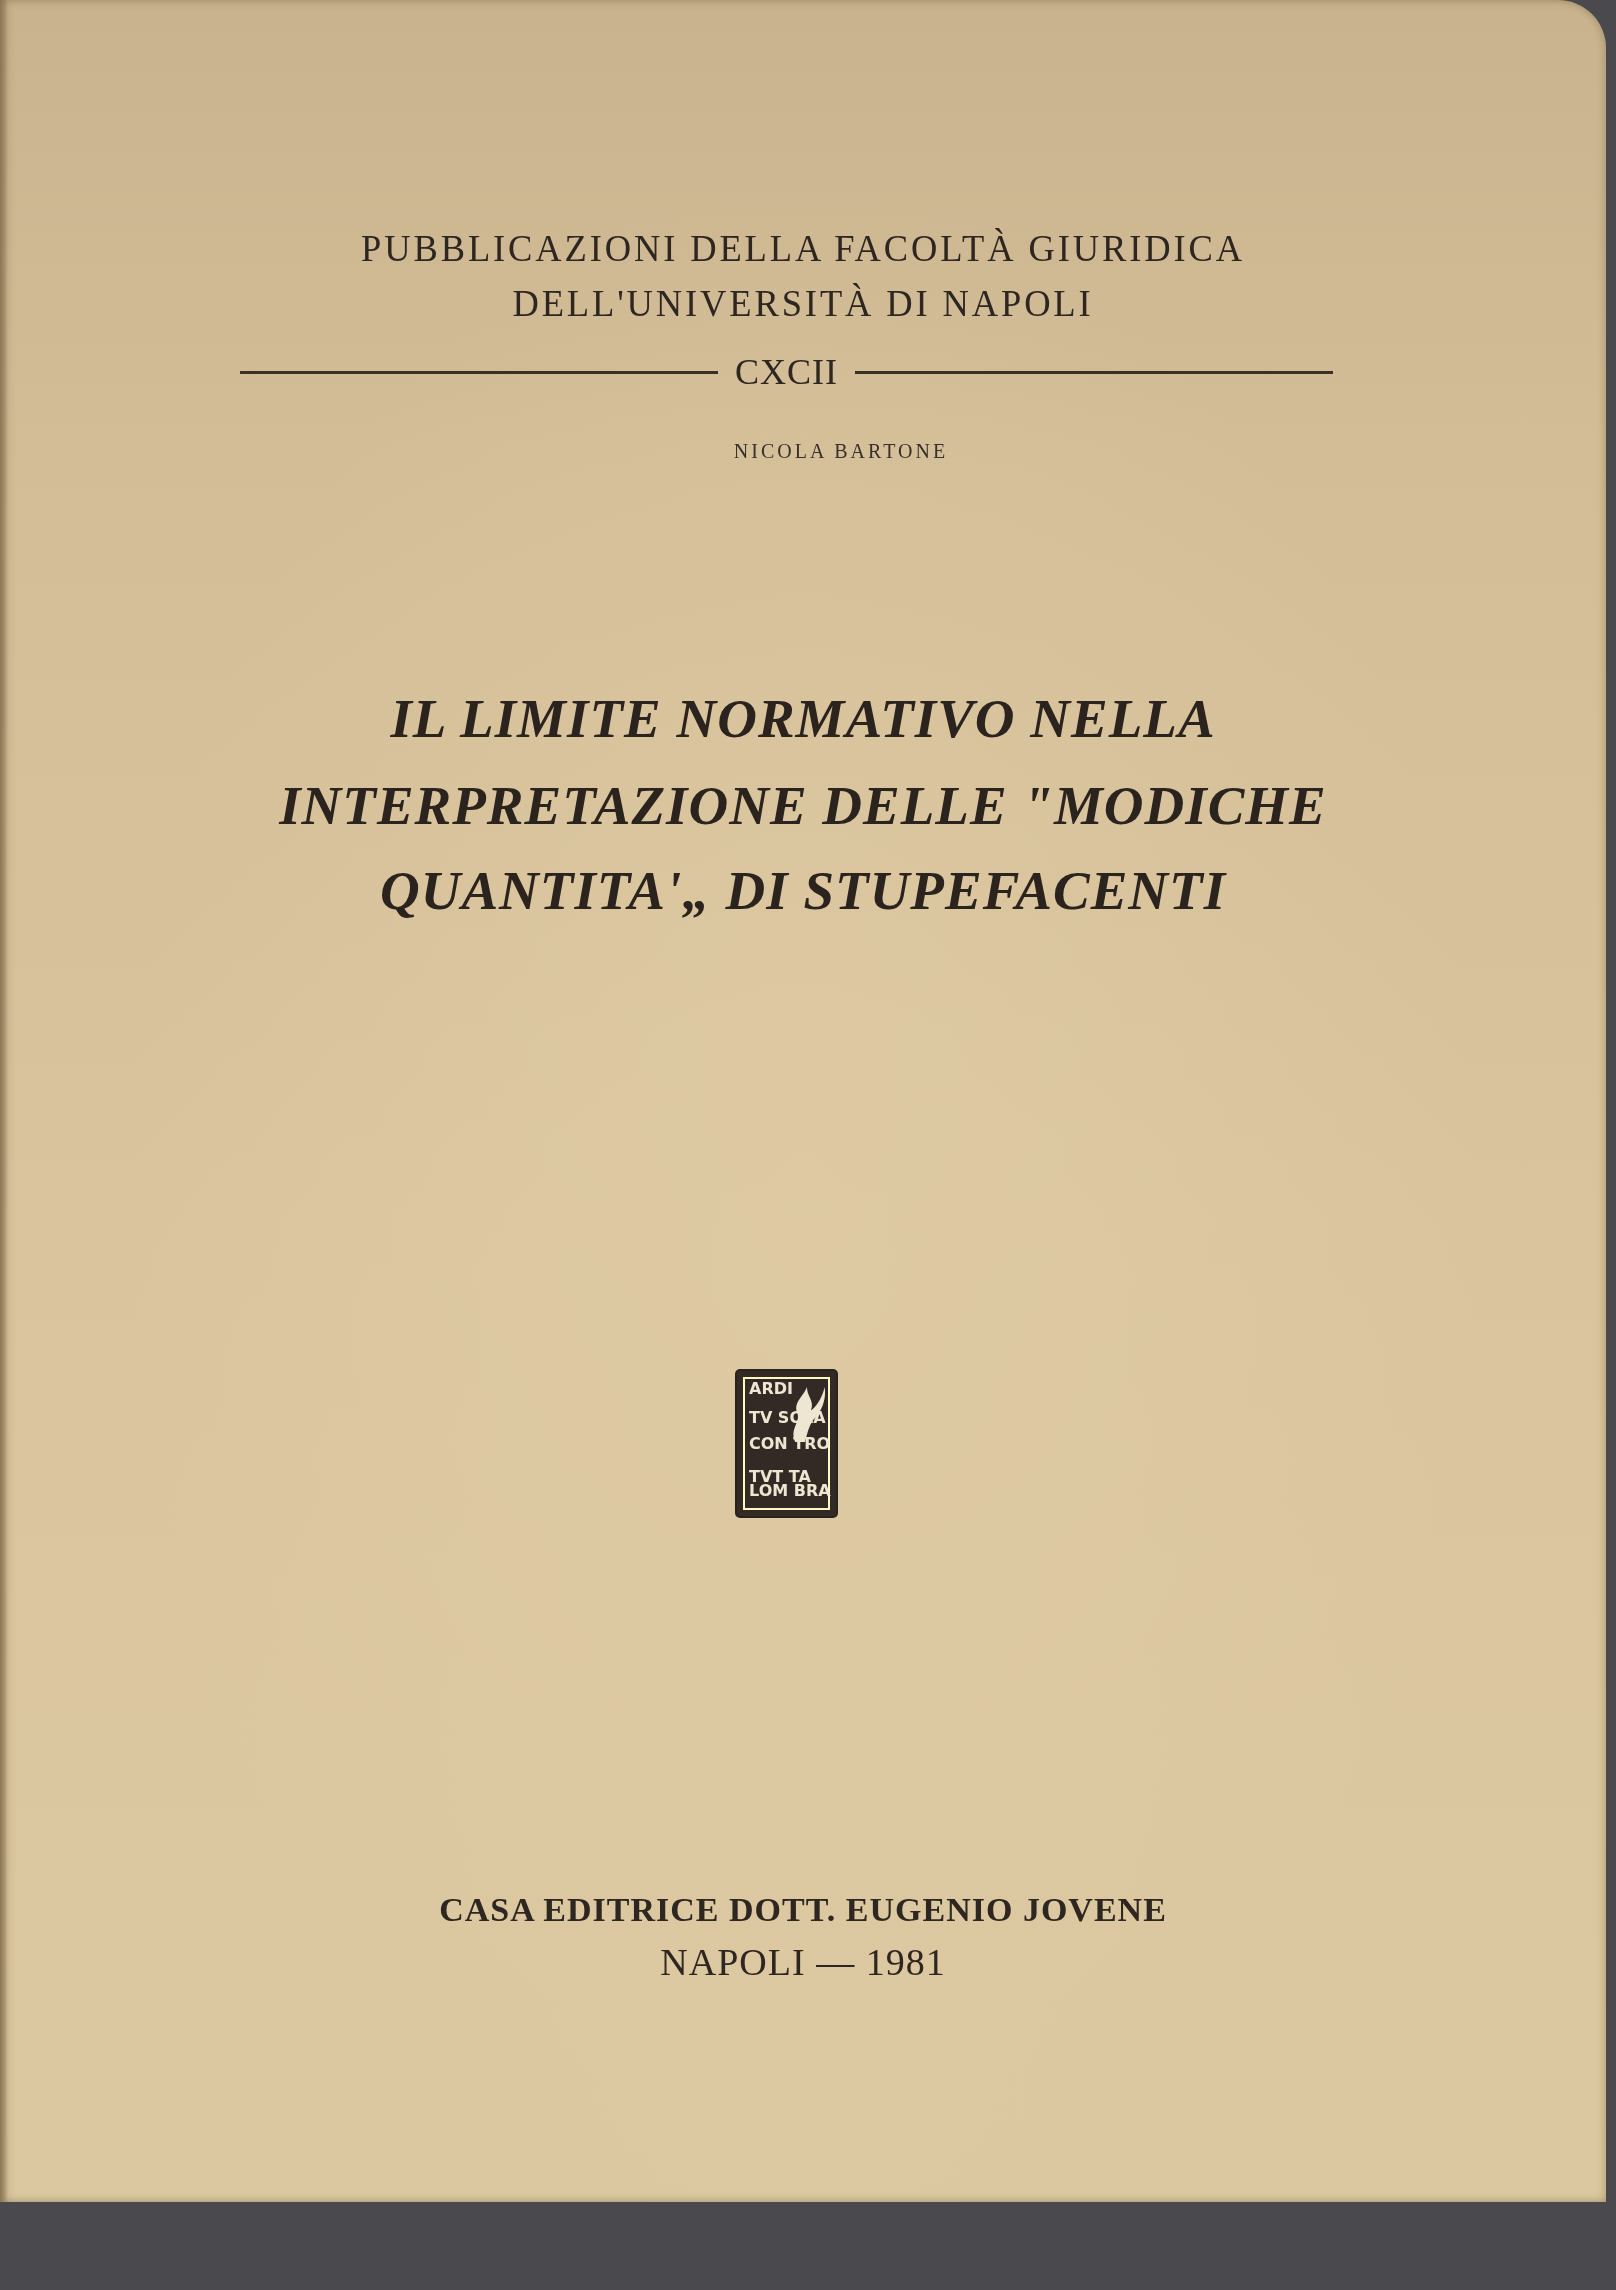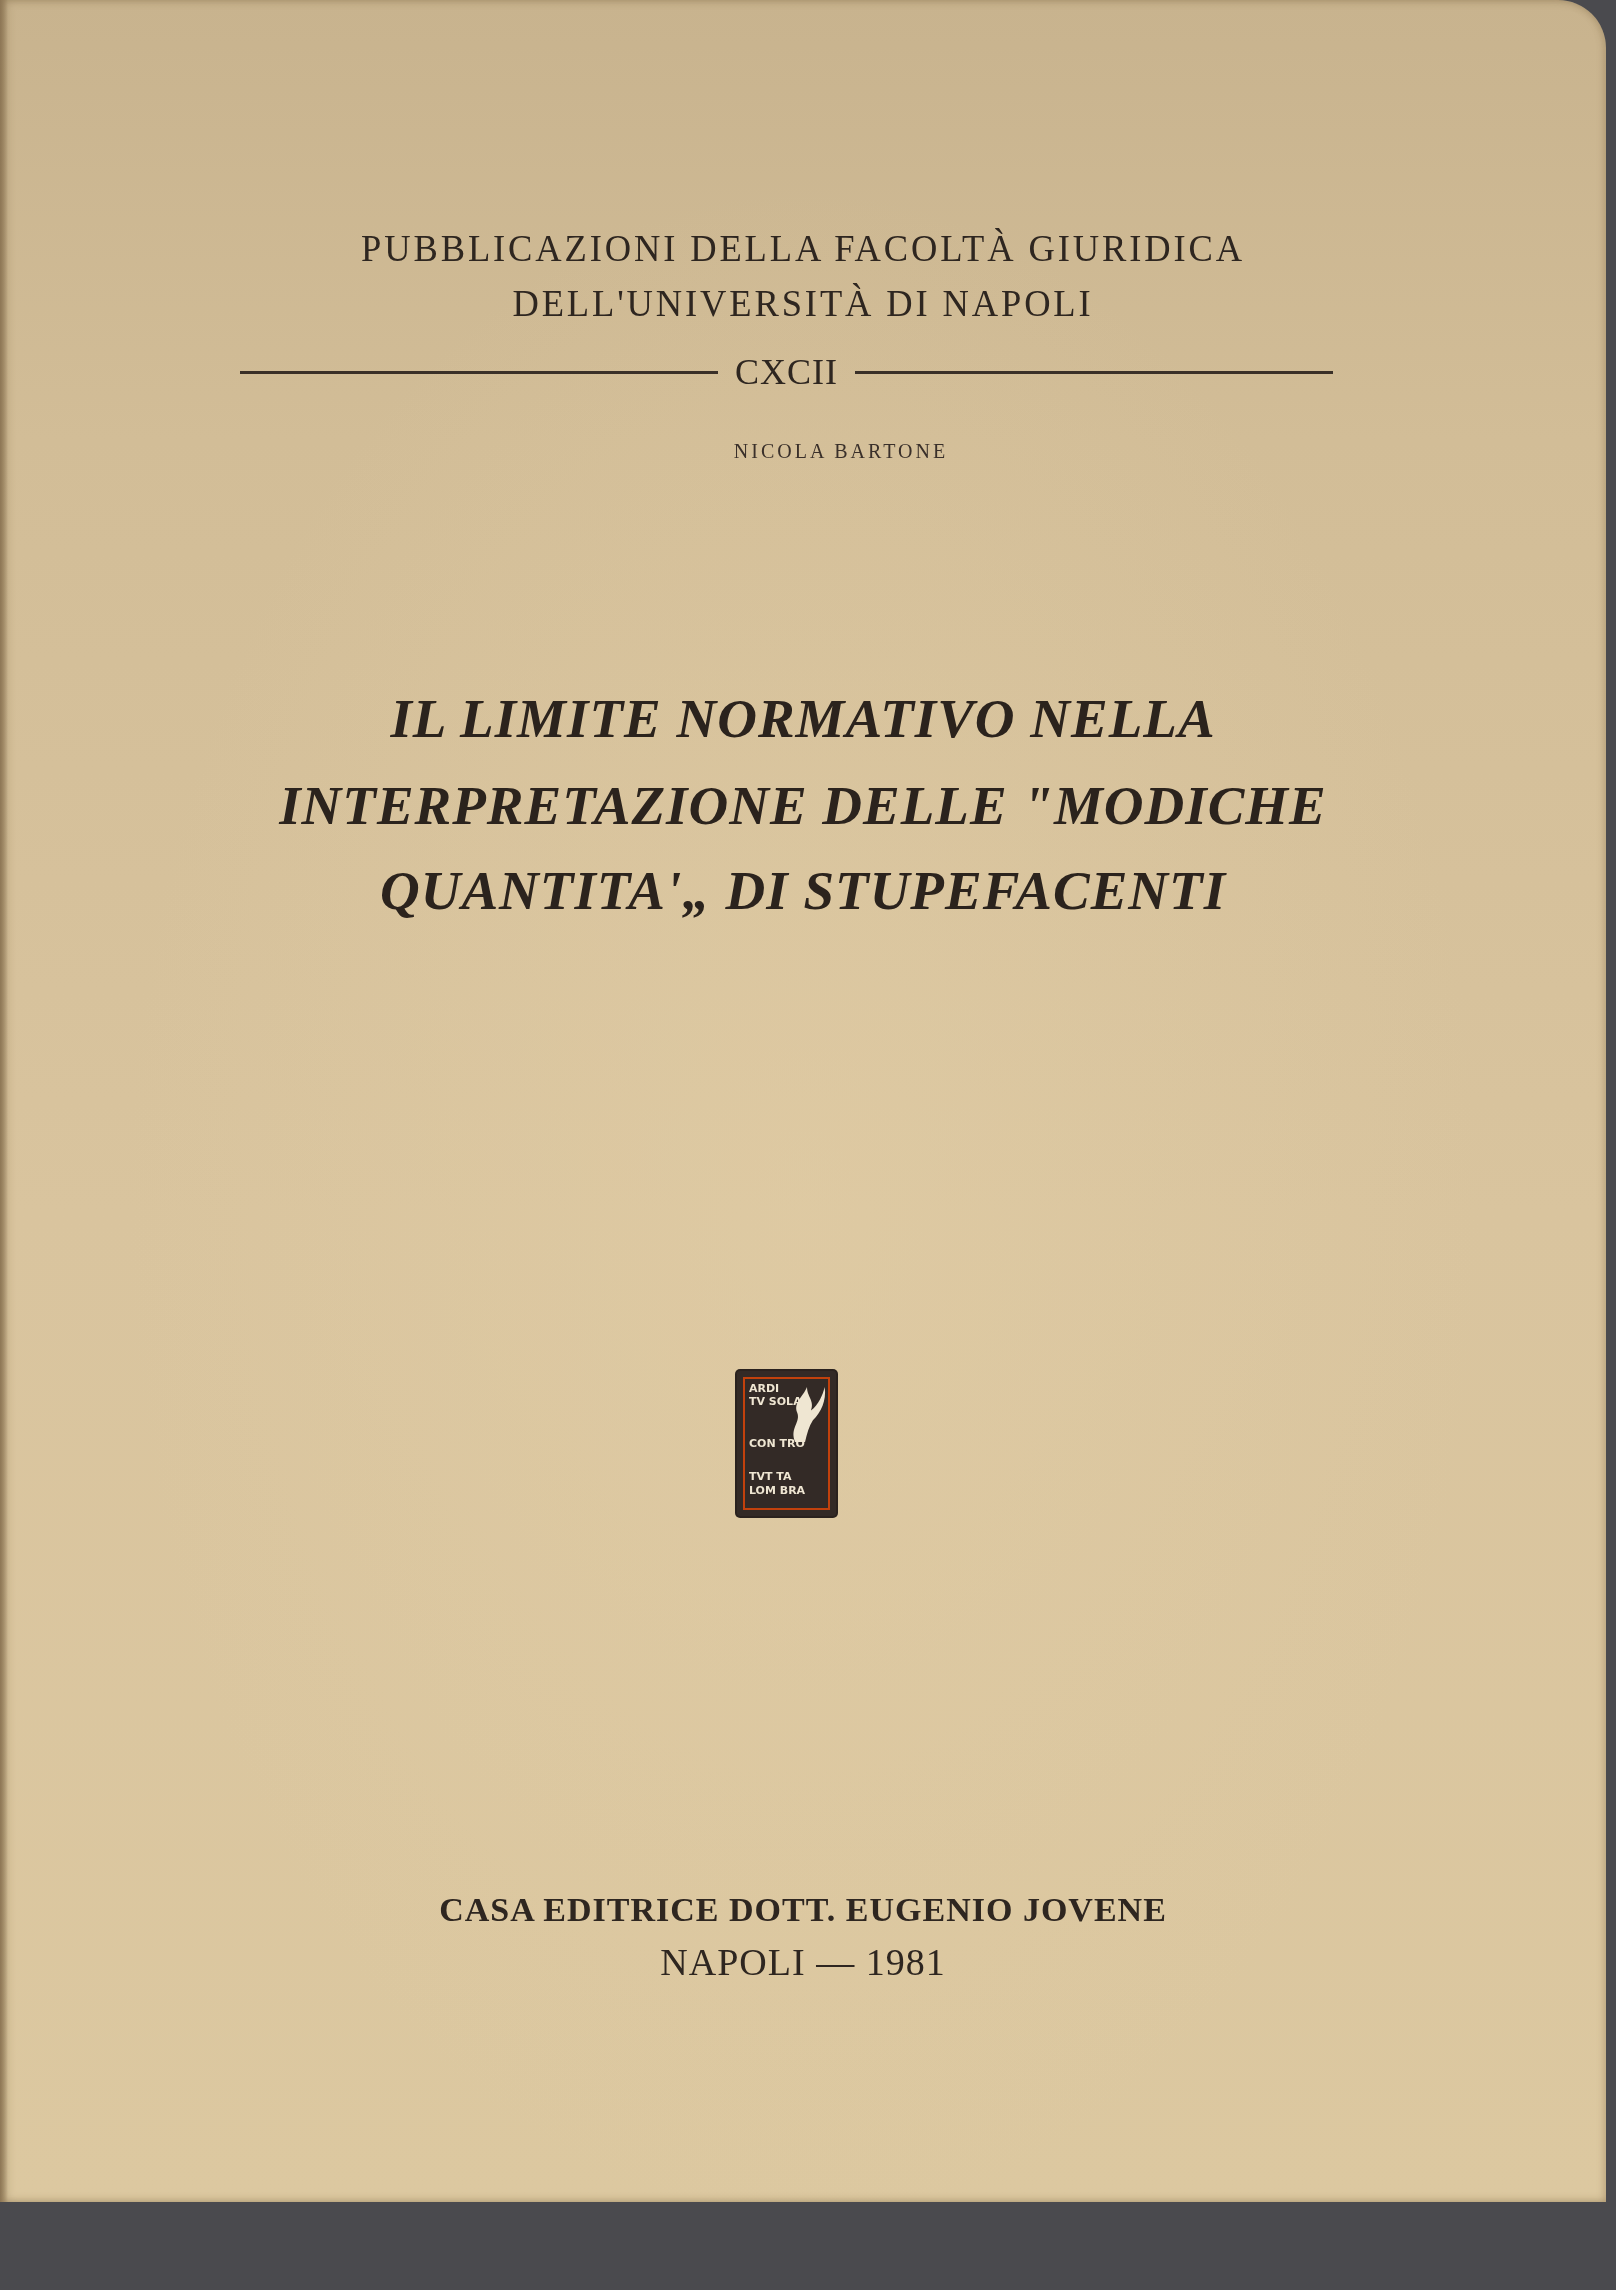--- a/index.html
+++ b/index.html
@@ -87,25 +87,25 @@
       top: 1371px;
       width: 99px;
       height: 145px;
       background: #332a26;
       border-radius: 3px;
       box-shadow: 0 0 0 2px #2a221e;
     }
     .emblem-inner {
       position: absolute;
       left: 6px; top: 6px; right: 6px; bottom: 6px;
-      border: 2px solid #c2410c;
+      border: 2px solid #fef9c3;
       color: #efe6d2;
       font-family: "DejaVu Sans", sans-serif;
       font-weight: bold;
-      font-size: 11px;
+      font-size: 16px;
       line-height: 12px;
     }
     .emblem-text {
       position: absolute;
       left: 4px;
       white-space: nowrap;
     }
     .emblem-flame {
       position: absolute;
       left: 40px; top: 4px;
@@ -145,21 +145,21 @@
   <div class="center-line title-line title-1">IL LIMITE NORMATIVO NELLA</div>
   <div class="center-line title-line title-2">INTERPRETAZIONE DELLE "MODICHE</div>
   <div class="center-line title-line title-3">QUANTITA'„ DI STUPEFACENTI</div>
 
   <div class="emblem">
     <div class="emblem-inner">
       <svg class="emblem-flame" viewBox="0 0 44 60">
         <path d="M10 60 C4 46 16 40 12 30 C8 20 18 14 22 4 C22 14 30 18 26 28 C34 22 38 12 40 4 C42 18 36 30 28 38 C24 44 22 52 20 60 Z" fill="#efe6d2"></path>
       </svg>
       <span class="emblem-text" style="top:4px">ARDI</span>
-      <span class="emblem-text" style="top:17px">TV SOLA</span>
+      <span class="emblem-text" style="top:33px">TV SOLA</span>
       <span class="emblem-text" style="top:59px">CON TRO</span>
       <span class="emblem-text" style="top:92px">TVT TA</span>
       <span class="emblem-text" style="top:106px">LOM BRA</span>
     </div>
   </div>
 
   <div class="center-line publisher">CASA EDITRICE DOTT. EUGENIO JOVENE</div>
   <div class="center-line place-year">NAPOLI — 1981</div>
 </div>
 

